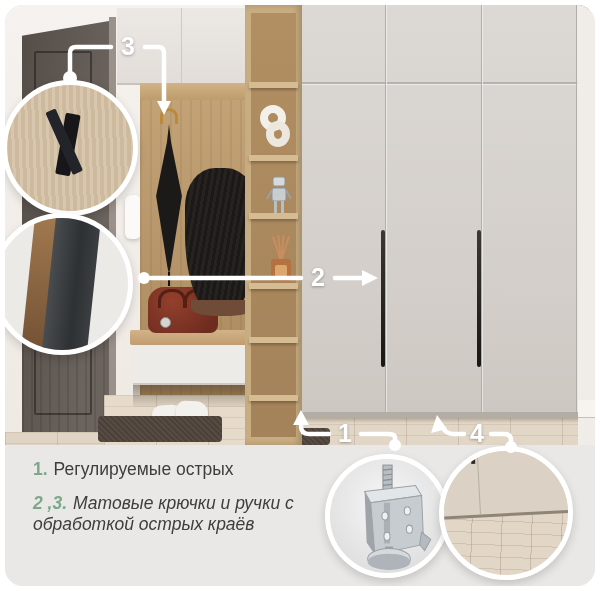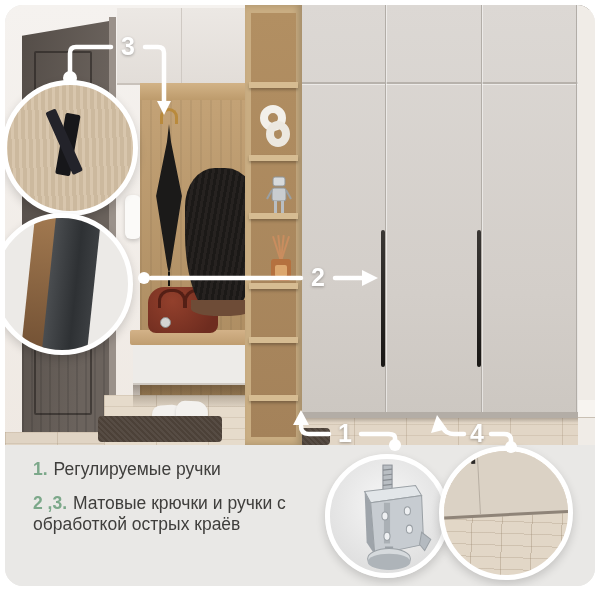--- a/index.html
+++ b/index.html
@@ -200,23 +200,23 @@
       <div class="arm2"></div>
     </div>
     <div class="circle cB">
       <div class="wood"></div>
       <div class="dark"></div>
     </div>
   </div>
 
   <div class="panel">
     <div class="feat" style="top:14px;">
-      <span class="num">1.</span><span>Регулируемые ручки</span>
-    </div>
-    <div class="feat" style="top:48px;">
+      <span class="num">1.</span><span>Регулируемые острых</span>
+    </div>
+    <div class="feat" style="top:48px;font-style:italic;">
       <span class="num">2 ,3.</span><span>Матовые крючки и ручки с обработкой острых краёв</span>
     </div>
 
     <div class="circle cC">
       <svg width="114" height="114" viewBox="0 0 100 112" style="position:absolute;left:0;top:2px;">
         <rect x="46" y="4" width="9" height="28" fill="#b9bec3" stroke="#8d9298" stroke-width="1"></rect>
         <line x1="46" y1="9" x2="55" y2="8" stroke="#878c91" stroke-width="1.2"></line>
         <line x1="46" y1="14" x2="55" y2="13" stroke="#878c91" stroke-width="1.2"></line>
         <line x1="46" y1="19" x2="55" y2="18" stroke="#878c91" stroke-width="1.2"></line>
         <line x1="46" y1="24" x2="55" y2="23" stroke="#878c91" stroke-width="1.2"></line>

